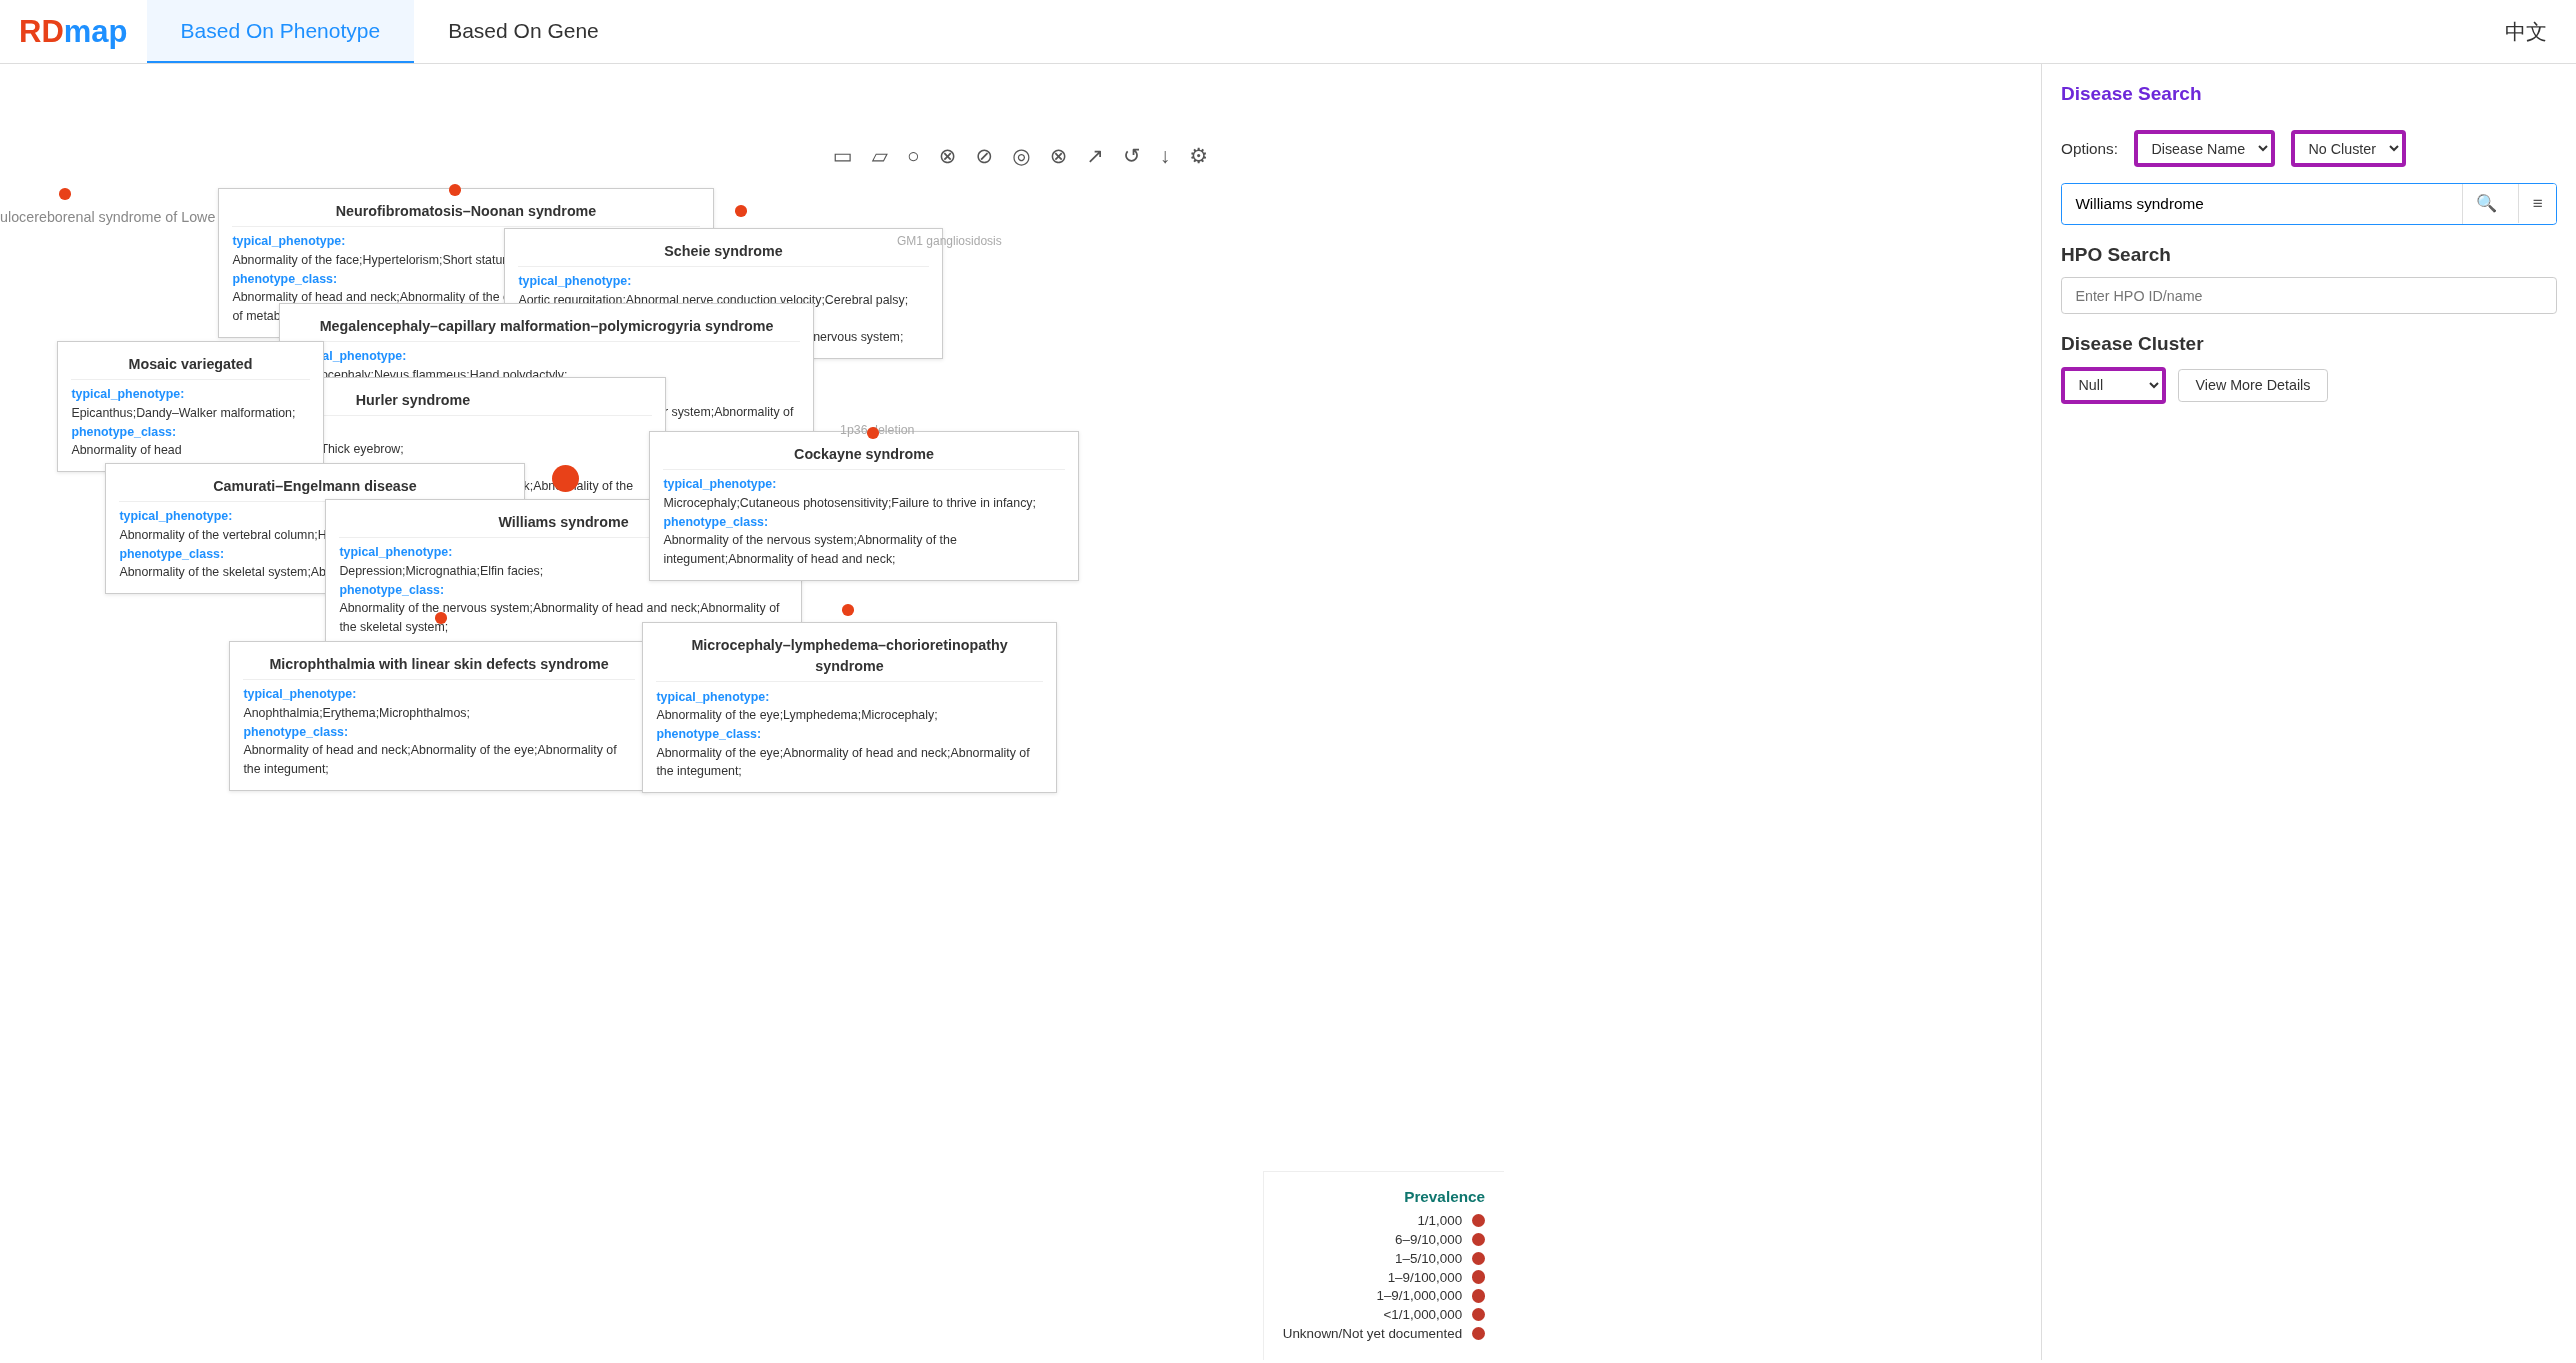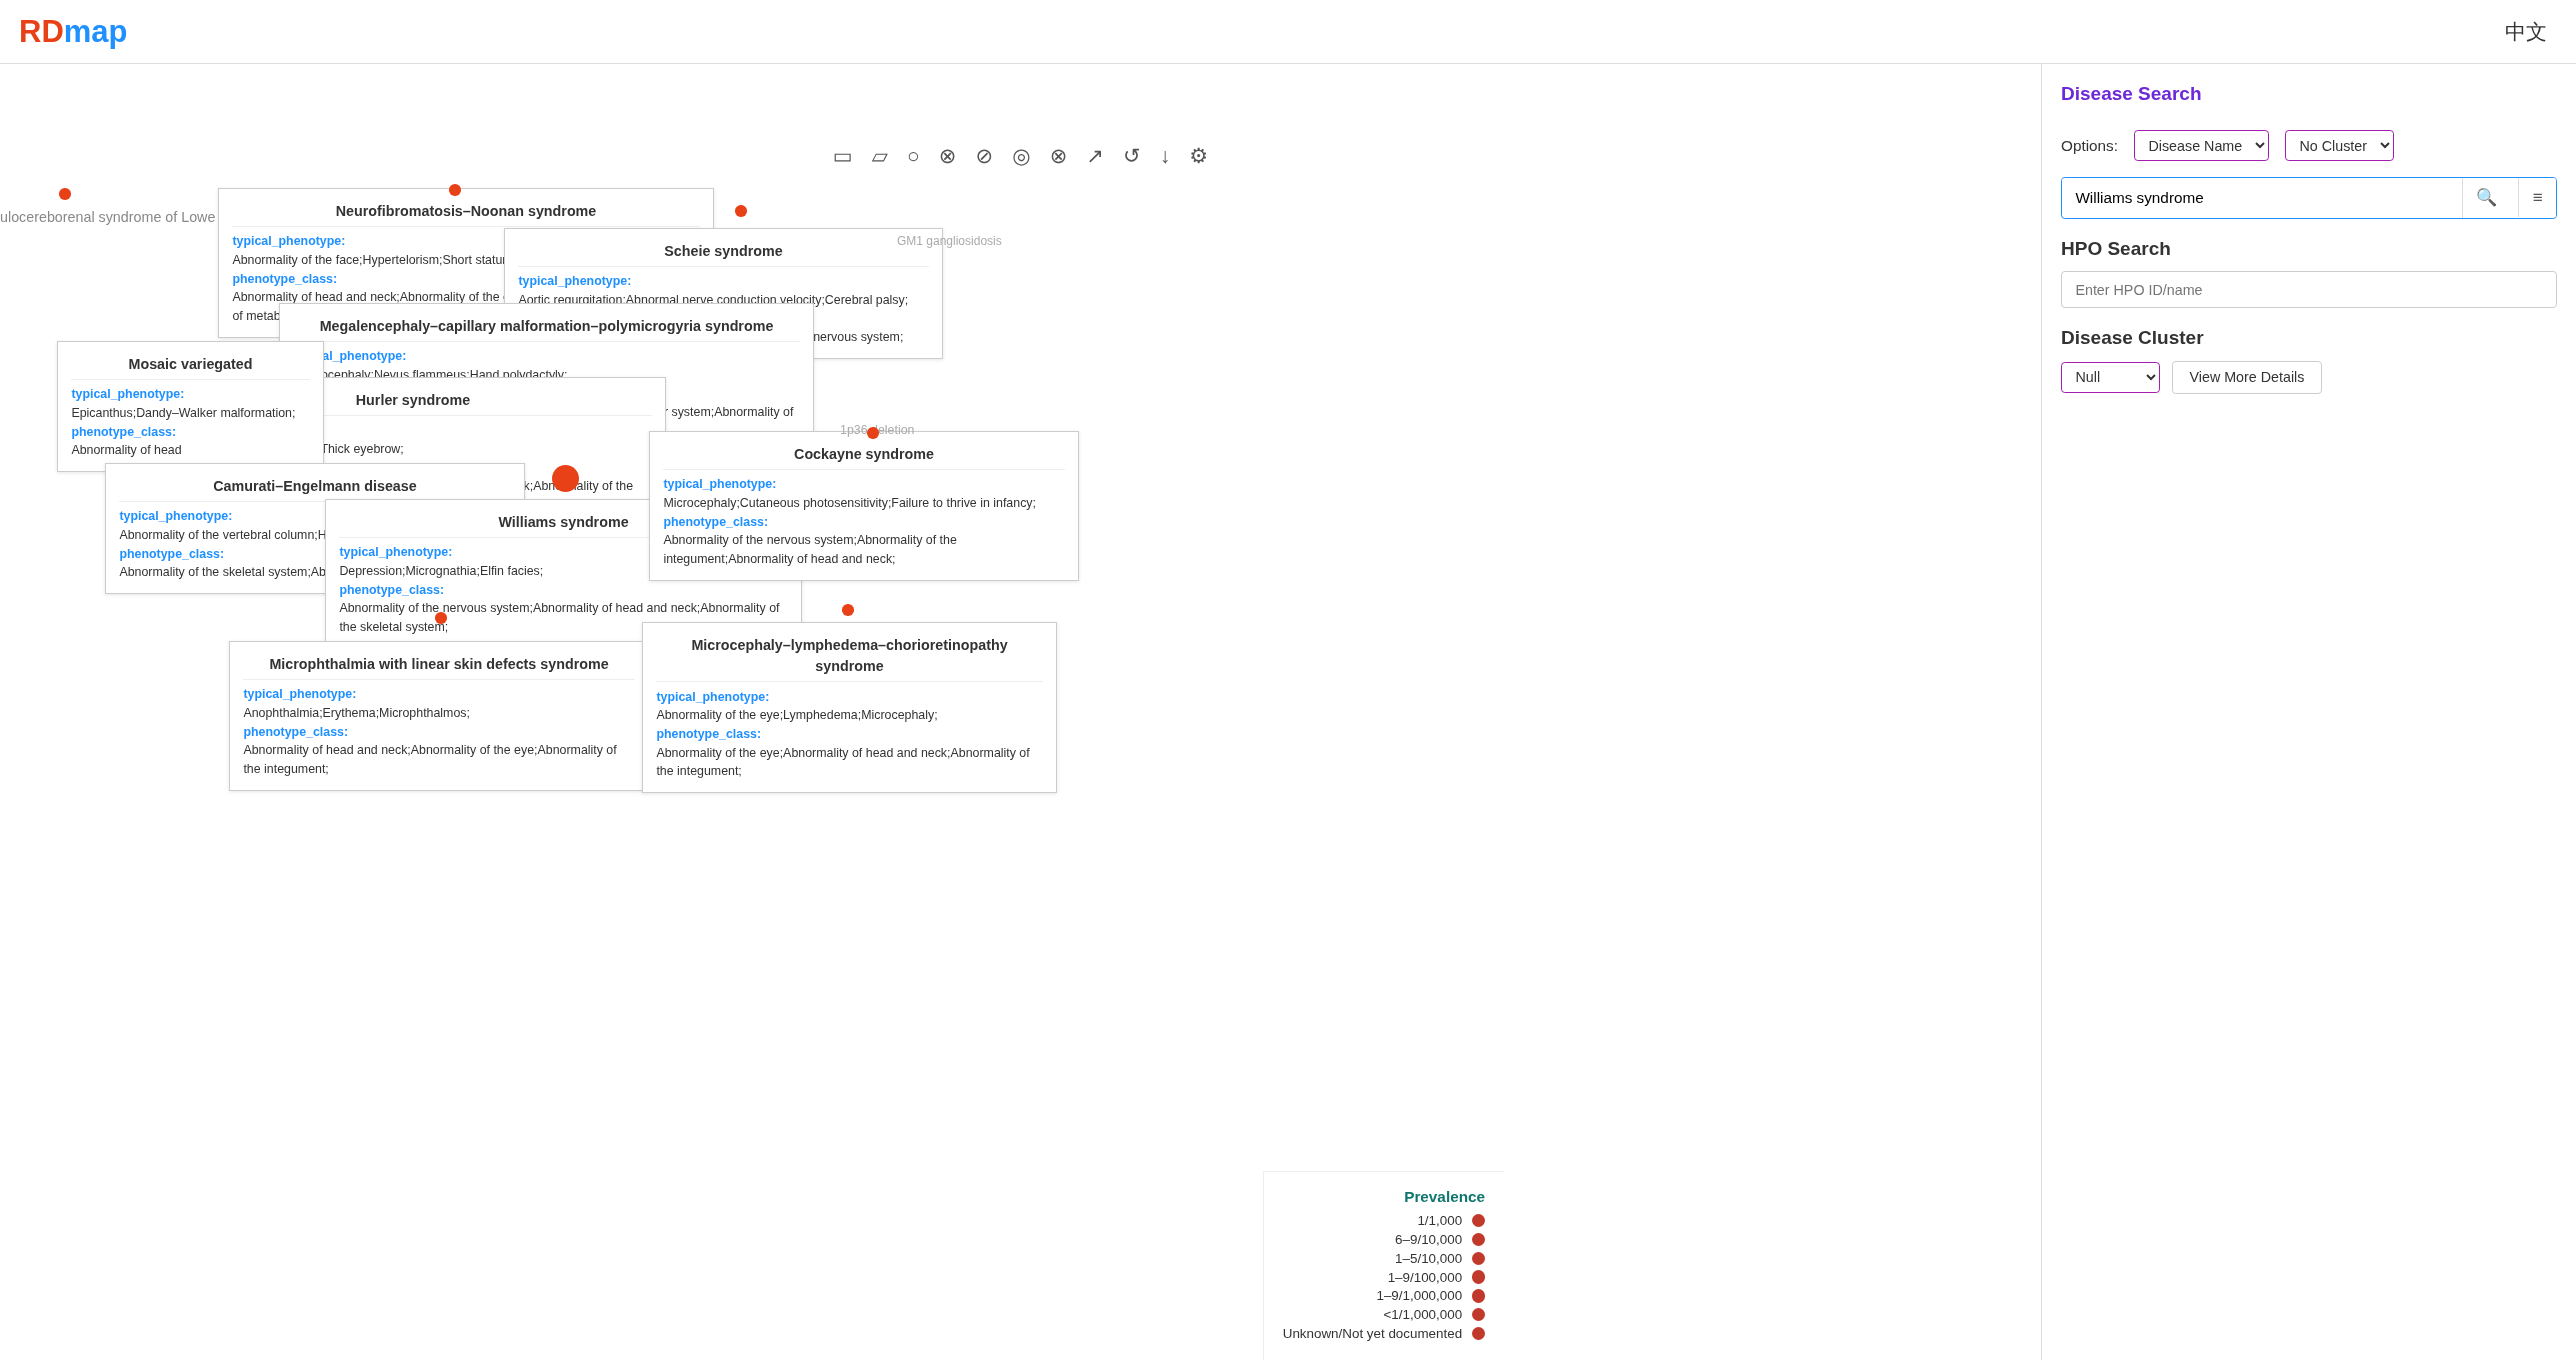--- a/index.html
+++ b/index.html
@@ -148,21 +148,21 @@
       margin-bottom: 15.3px;
     }
     .options-label {
       font-size: 15.3px;
       color: #333;
       white-space: nowrap;
     }
     select {
       font-size: 14.3px;
       padding: 5.7px 9.5px;
-      border: 1px solid #a21caf;
+      border: 4px solid #a21caf;
       border-radius: 3.8px;
       background: #fff;
       cursor: pointer;
       color: #333;
     }
 
     .search-row {
       display: flex;
       align-items: center;
       gap: 7.6px;
@@ -276,20 +276,24 @@
       color: #888;
     }
   </style>
 </head>
 <body>
 
 <div class="header">
   <div class="logo">
     <span class="logo-rd">RD</span>
     <span class="logo-map">map</span>
+  </div>
+  <div class="nav-tabs">
+    <div class="nav-tab active">Based On Phenotype</div>
+    <div class="nav-tab">Based On Gene</div>
   </div>
   <div class="lang-btn">中文</div>
 </div>
 
 <div class="main-container">
 
   <div class="map-area">
 
     <div class="toolbar">
       <span class="toolbar-icon">▭</span>

